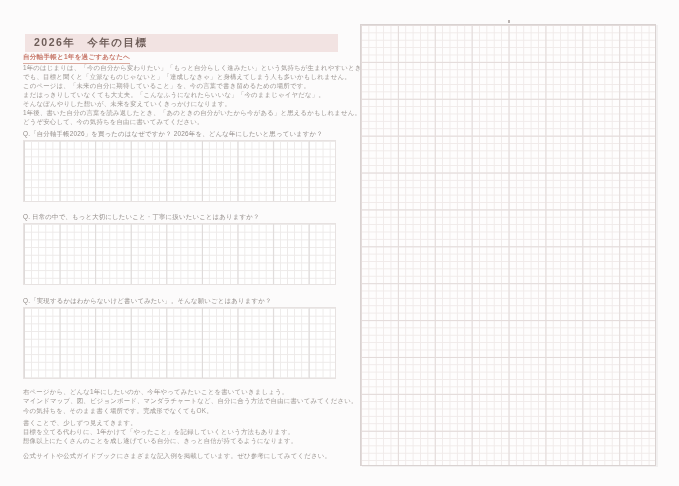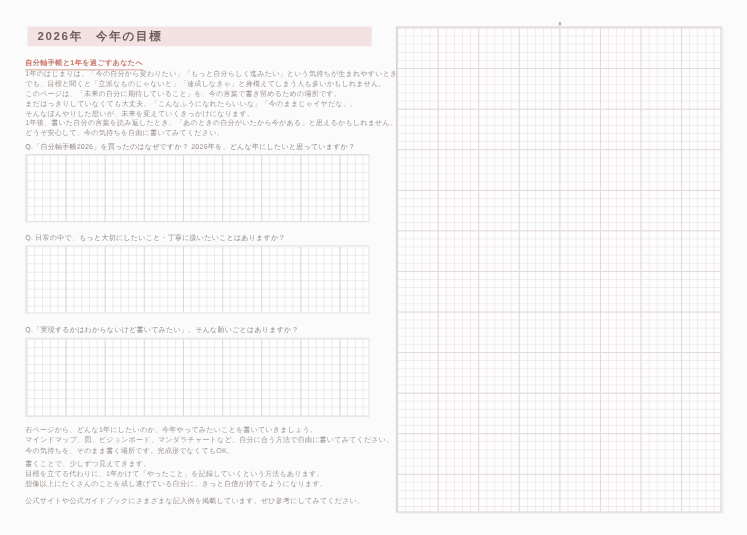--- a/index.html
+++ b/index.html
@@ -7,21 +7,21 @@
     width:679px;height:486px;
     background:#fcfbfb;
     font-family:"Liberation Sans","DejaVu Sans",sans-serif;
     overflow:hidden;
   }
   .stage{position:relative;width:679px;height:486px;}
 
   
   .left-page{position:absolute;left:18px;top:20px;width:322px;height:452px;background:transparent;}
   .title-bar{
-    position:absolute;left:7px;top:4px;width:313px;height:18px;
+    position:absolute;left:7px;top:14px;width:313px;height:18px;
     background:#f2e3e2;display:flex;align-items:center;
     padding-left:9px;box-sizing:border-box;
   }
   .title-bar span{
     font-size:10.5px;font-weight:bold;color:#6e5d58;letter-spacing:1.5px;
   }
   .greeting{
     position:absolute;left:5px;top:33px;
     font-size:6.5px;font-weight:bold;color:#c8796b;
     border-bottom:1px solid #dcab9f;padding-bottom:1px;

